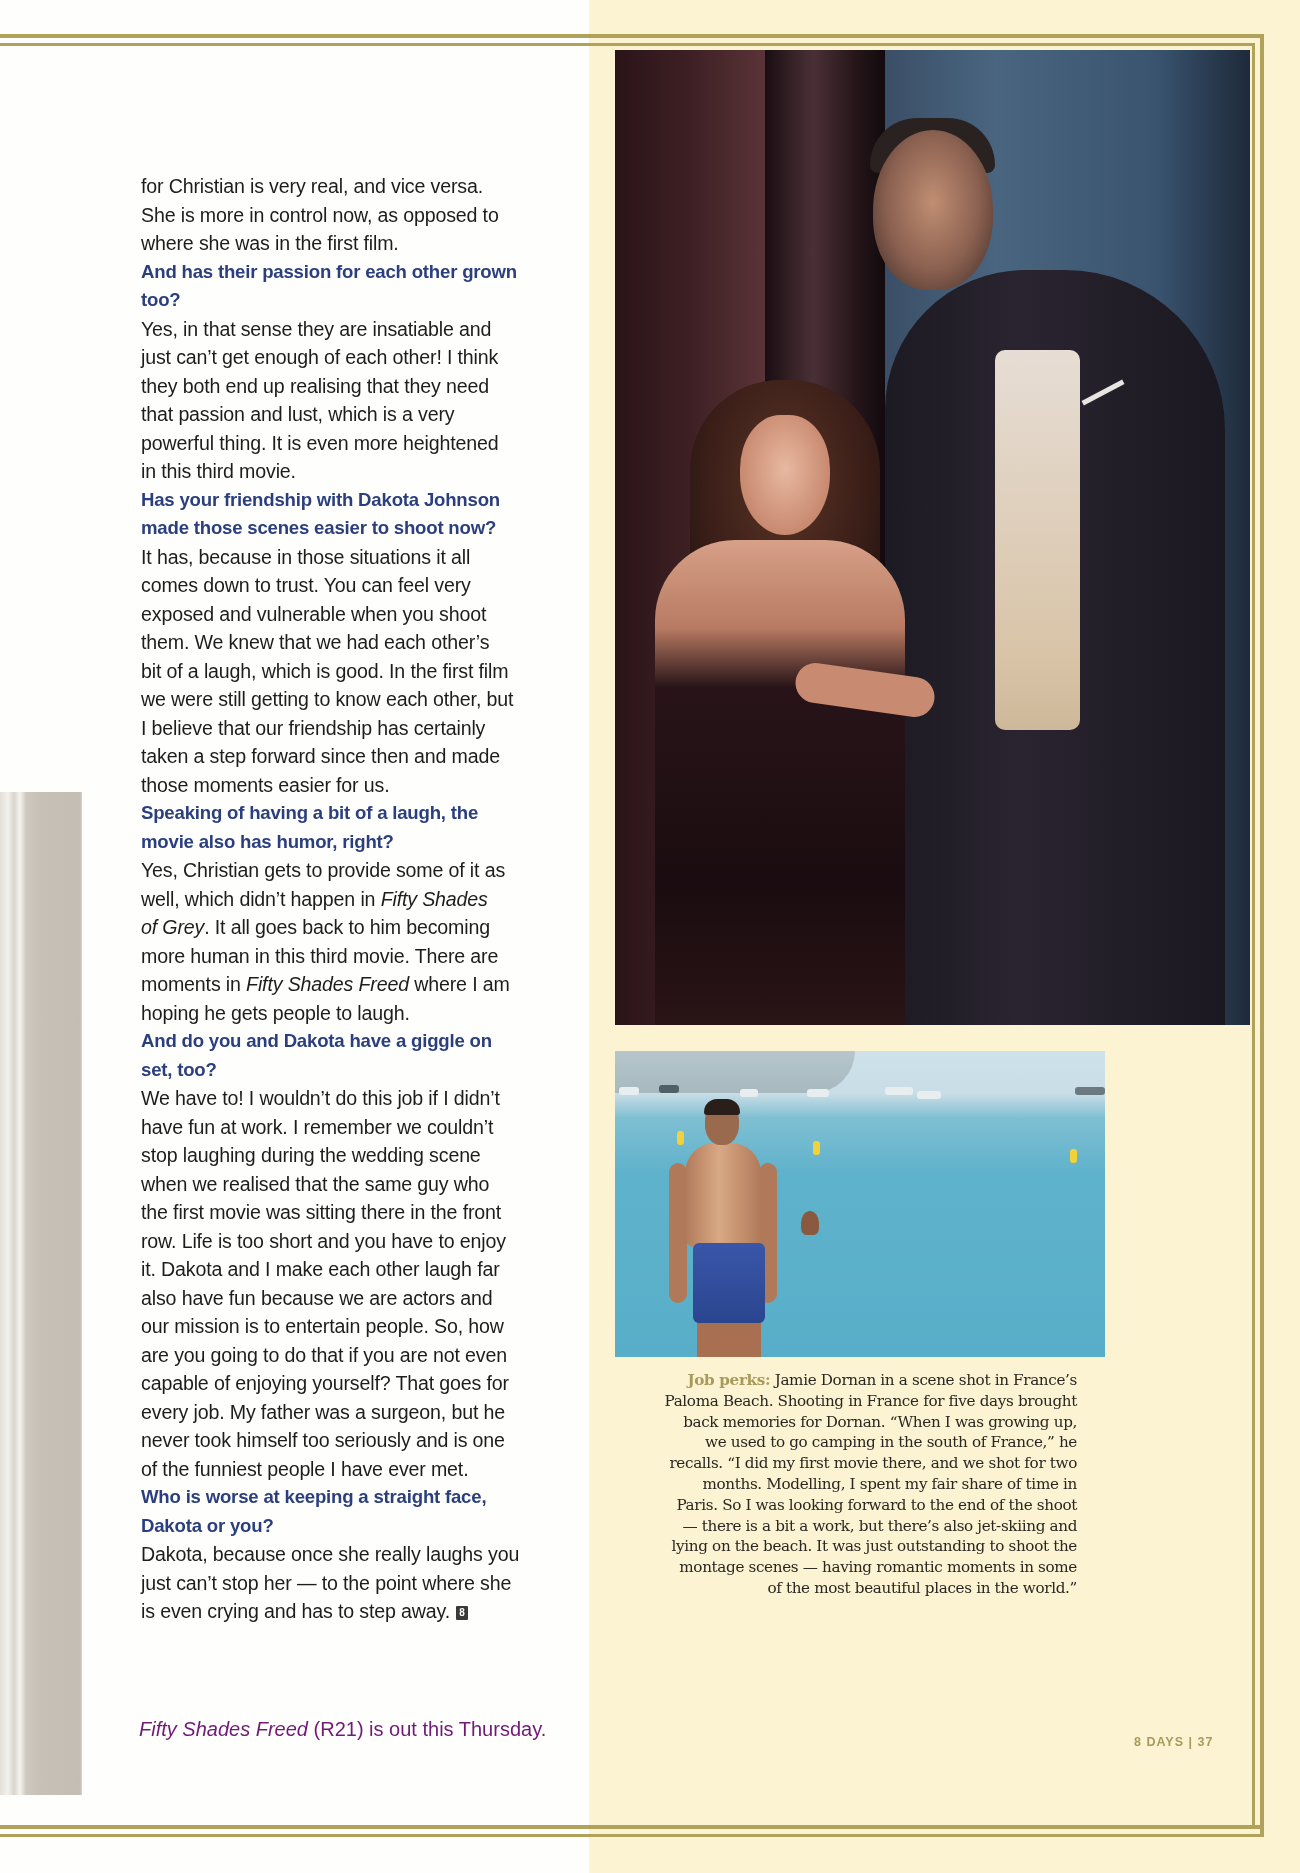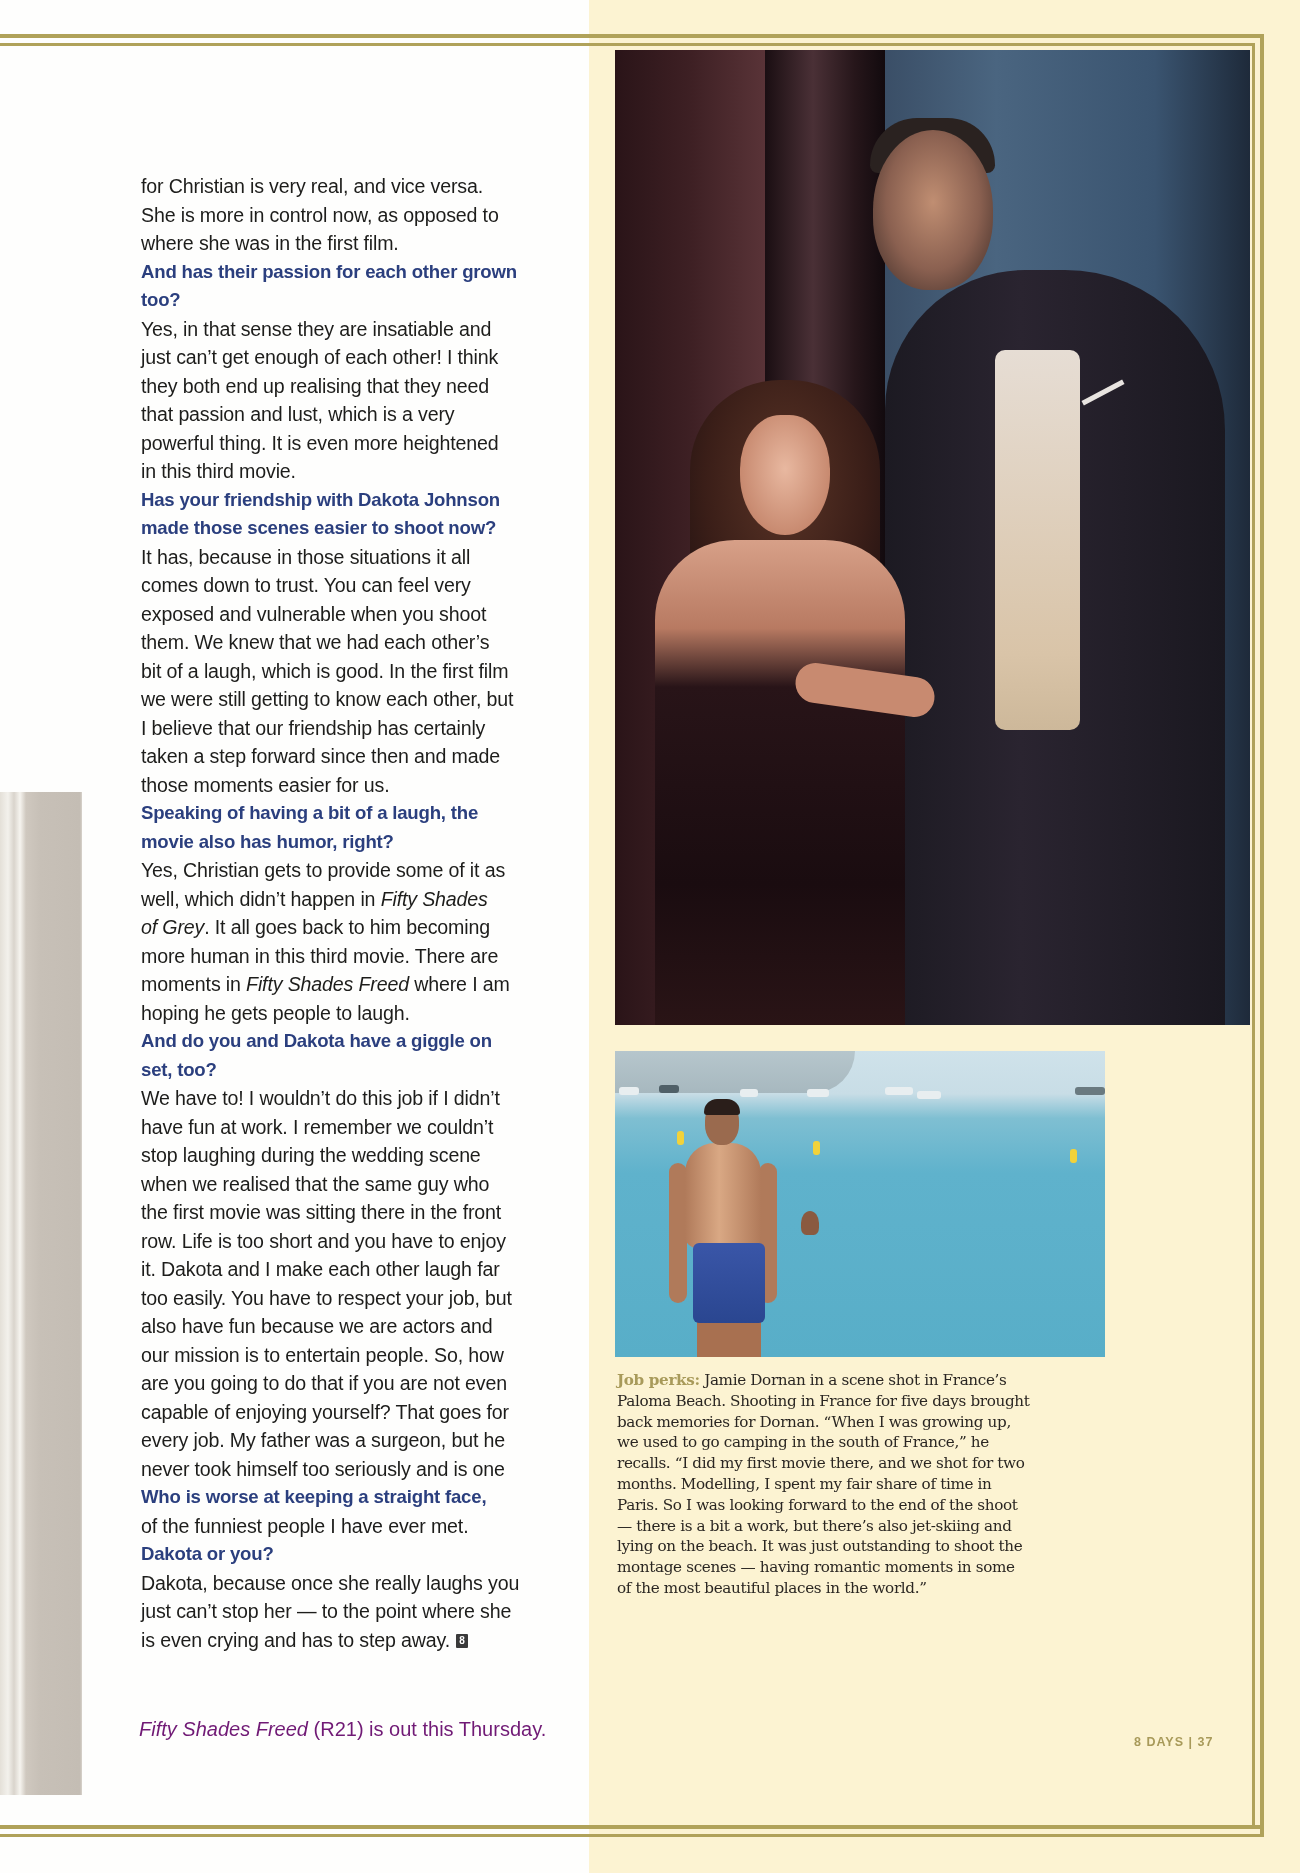--- a/index.html
+++ b/index.html
@@ -38,21 +38,21 @@
   .photo-beach .man { position:absolute; left:52px; top:50px; width:110px; height:256px; }
   .photo-beach .man .head { position:absolute; left:38px; top:0; width:34px; height:44px; background:#9a6a4e; border-radius:45%; }
   .photo-beach .man .hair { position:absolute; left:37px; top:-2px; width:36px; height:16px; background:#2a1e1a; border-radius:18px 18px 4px 4px; }
   .photo-beach .man .torso { position:absolute; left:18px; top:42px; width:76px; height:105px; background:linear-gradient(90deg,#b07a5a,#d9a884 45%,#b07a5a); border-radius:30px 30px 12px 12px; }
   .photo-beach .man .arm-l { position:absolute; left:2px; top:62px; width:18px; height:140px; background:#b07a5a; border-radius:9px; }
   .photo-beach .man .arm-r { position:absolute; left:92px; top:62px; width:18px; height:140px; background:#b07a5a; border-radius:9px; }
   .photo-beach .man .shorts { position:absolute; left:26px; top:142px; width:72px; height:80px; background:linear-gradient(180deg,#3a56a8,#2a4690); border-radius:6px; }
   .photo-beach .man .legs { position:absolute; left:30px; top:220px; width:64px; height:40px; background:#a87050; }
   .photo-beach .swimmer { position:absolute; left:186px; top:160px; width:18px; height:24px; background:#8a5a40; border-radius:50% 50% 30% 30%; }
 
-  .caption { position:absolute; left:617px; top:1370px; width:460px; font-family:"DejaVu Serif", serif; font-size:15.2px; color:#2a2622; }
+  .caption { position:absolute; left:617px; top:1370px; width:460px; font-family:"DejaVu Serif", serif; font-size:15.2px; color:#2a2622;text-align:right; }
   .caption .cline { height:20.8px; line-height:20.8px; white-space:nowrap; letter-spacing:-0.35px; }
   .caption .lead { color:#a89a5a; font-weight:bold; }
 
   .folio { position:absolute; left:1134px; top:1715px; font-size:12.5px; font-weight:bold; color:#a89a5a; letter-spacing:1px; white-space:nowrap;margin-top:20px; }
 </style>
 </head>
 <body>
 
 <div class="cream"></div>
 <div class="strip"></div>
@@ -97,29 +97,28 @@
     <div class="line"><span>hoping he gets people to laugh.</span></div>
     <div class="line q"><span>And do you and Dakota have a giggle on</span></div>
     <div class="line q"><span>set, too?</span></div>
     <div class="line"><span>We have to! I wouldn’t do this job if I didn’t</span></div>
     <div class="line"><span>have fun at work. I remember we couldn’t</span></div>
     <div class="line"><span>stop laughing during the wedding scene</span></div>
     <div class="line"><span>when we realised that the same guy who</span></div>
     <div class="line"><span>the first movie was sitting there in the front</span></div>
     <div class="line"><span>row. Life is too short and you have to enjoy</span></div>
     <div class="line"><span>it. Dakota and I make each other laugh far</span></div>
-    <div class="line"><span>too easily. You have to respect your job, but</span></div>
     <div class="line"><span>also have fun because we are actors and</span></div>
     <div class="line"><span>our mission is to entertain people. So, how</span></div>
     <div class="line"><span>are you going to do that if you are not even</span></div>
     <div class="line"><span>capable of enjoying yourself? That goes for</span></div>
     <div class="line"><span>every job. My father was a surgeon, but he</span></div>
     <div class="line"><span>never took himself too seriously and is one</span></div>
+    <div class="line"><span>of the funniest people I have ever met.</span></div>
     <div class="line q"><span>Who is worse at keeping a straight face,</span></div>
-    <div class="line"><span>of the funniest people I have ever met.</span></div>
     <div class="line q"><span>Dakota or you?</span></div>
     <div class="line"><span>Dakota, because once she really laughs you</span></div>
     <div class="line"><span>just can’t stop her — to the point where she</span></div>
     <div class="line"><span>is even crying and has to step away.</span><span class="endmark">8</span></div>
   </div>
 
 <div class="footnote"><i>Fifty Shades Freed</i><span> (R21) is out this Thursday.</span></div>
 
 <div class="photo-main" title="Jamie Dornan and Dakota Johnson posing by a doorway">
   <div class="pillar"></div>

